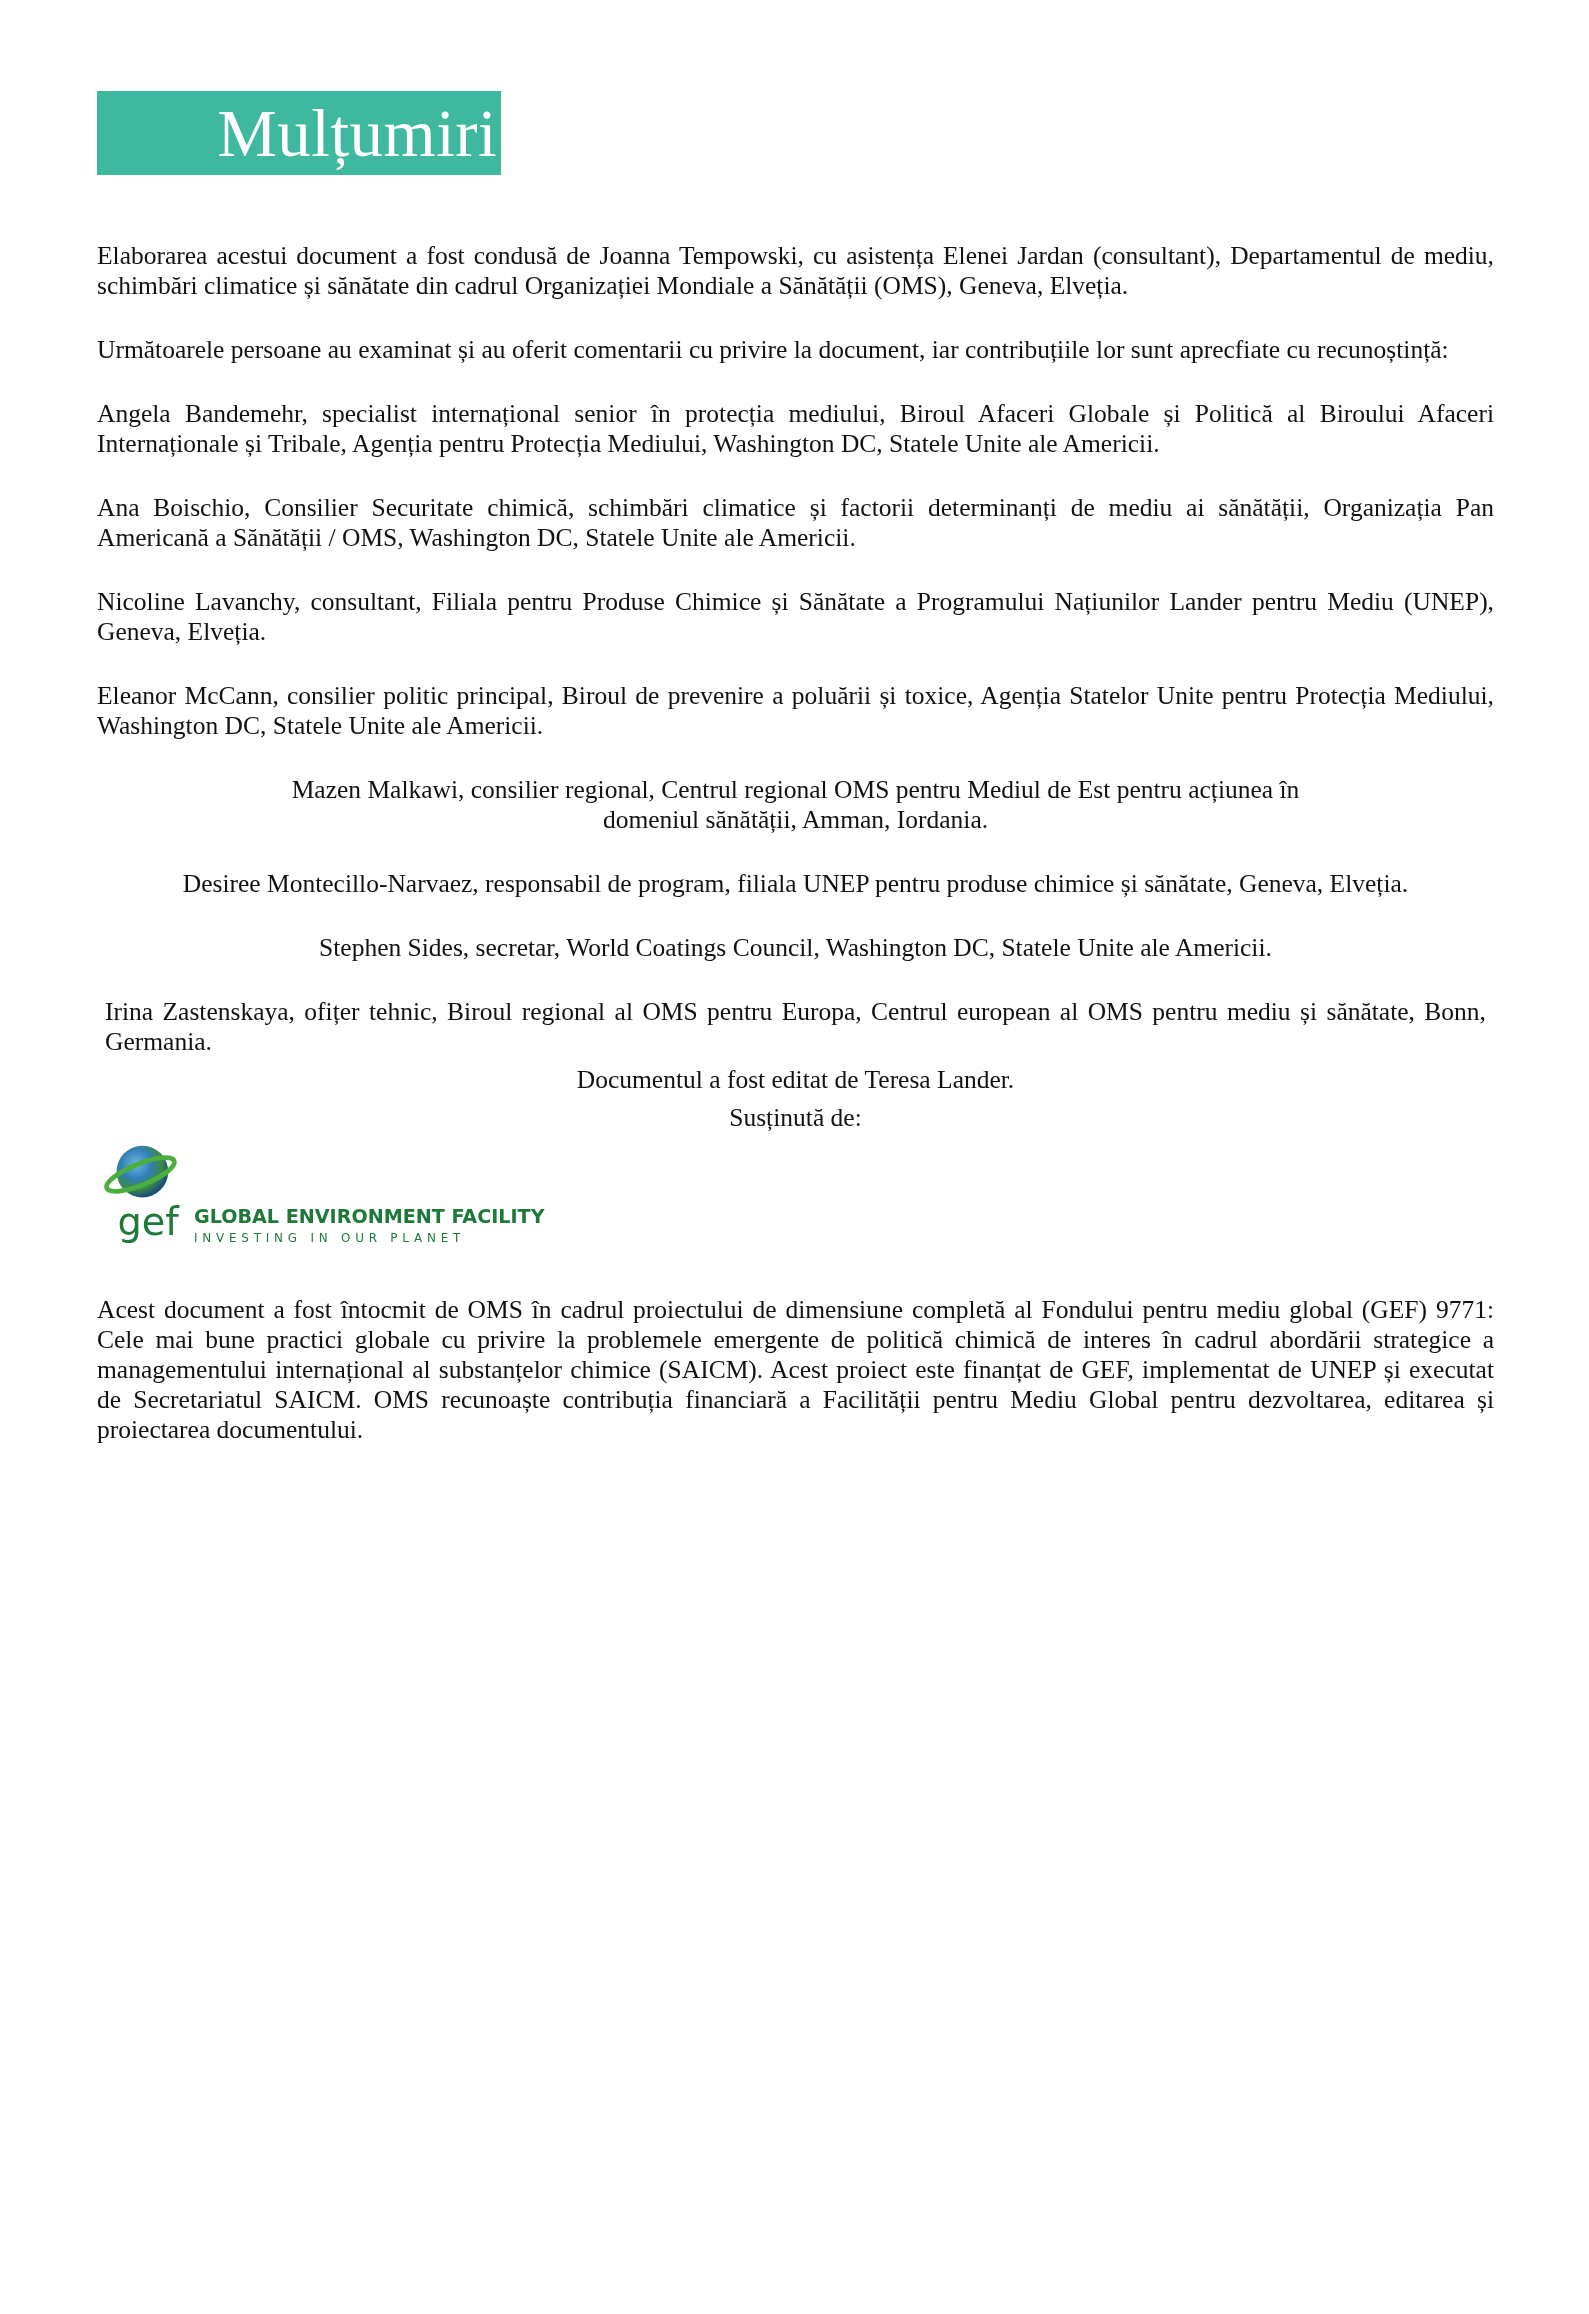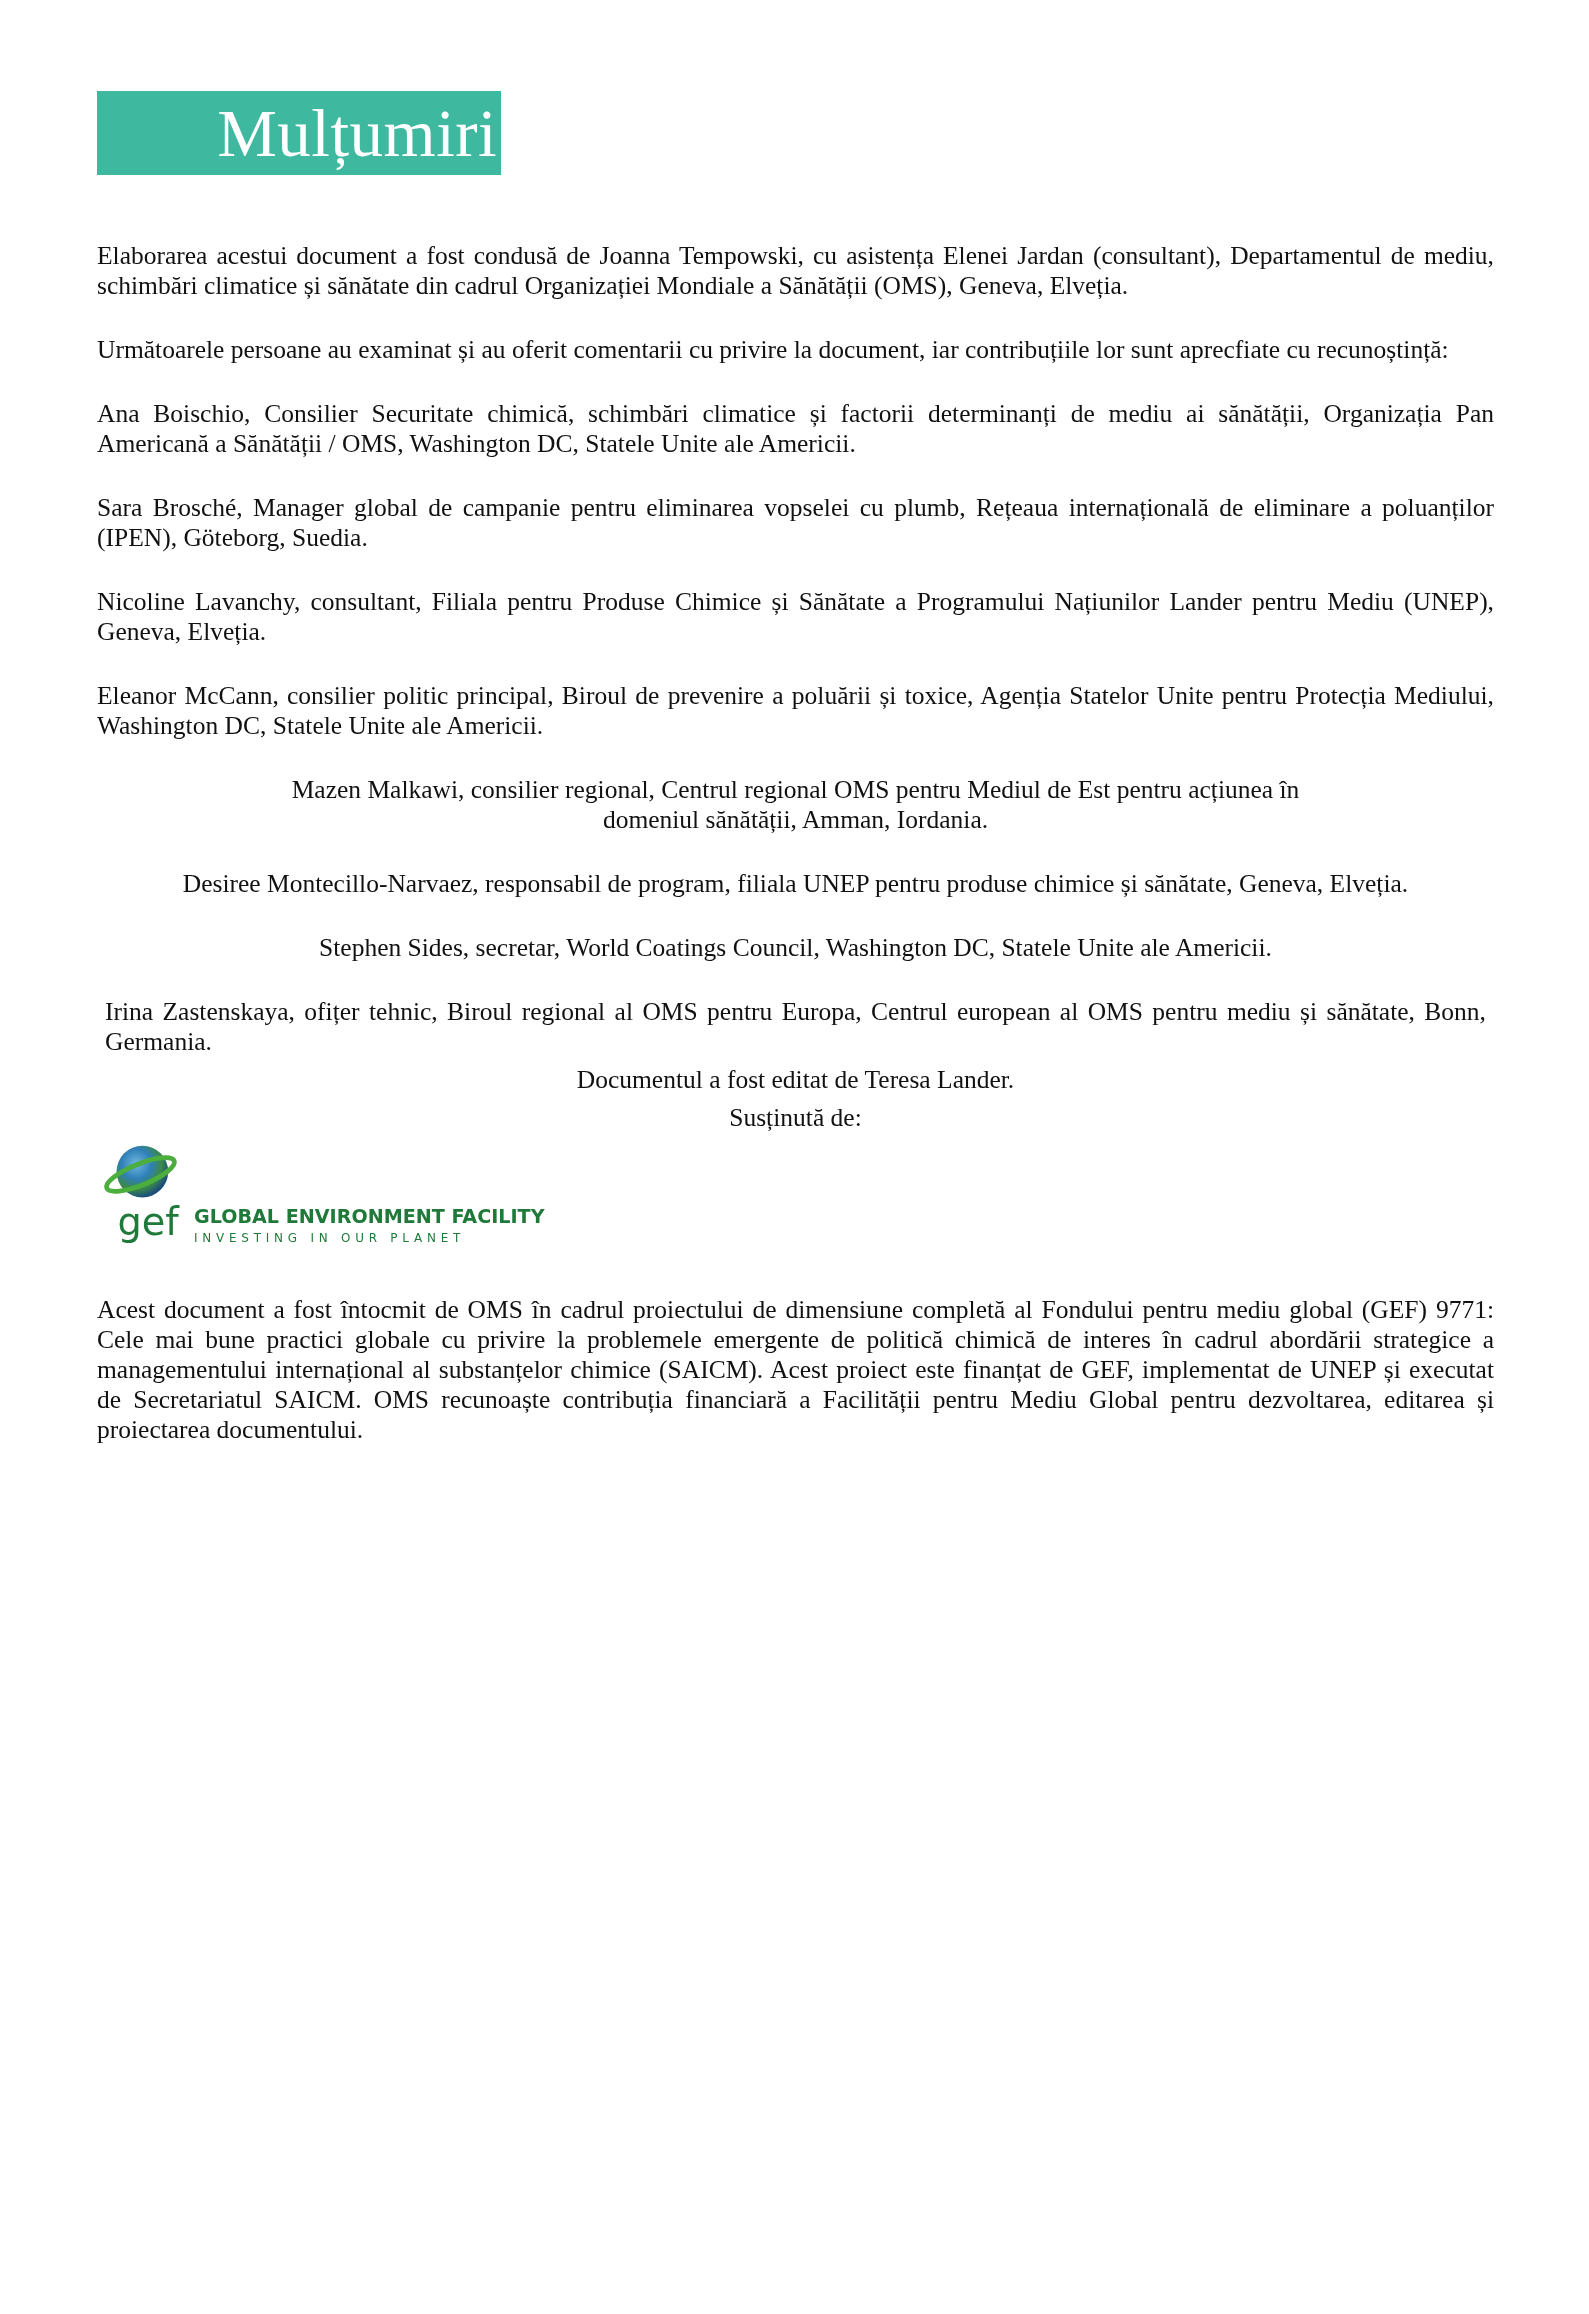--- a/index.html
+++ b/index.html
@@ -71,22 +71,22 @@
 <body>
 
 <div class="title-band">
   <div class="title-text">Mulțumiri</div>
 </div>
 
 <div class="content">
   <p class="para">Elaborarea acestui document a fost condusă de Joanna Tempowski, cu asistența Elenei Jardan (consultant), Departamentul de mediu, schimbări climatice și sănătate din cadrul Organizației Mondiale a Sănătății (OMS), Geneva, Elveția.</p>
   <p class="para">Următoarele persoane au examinat și au oferit comentarii cu privire la document, iar contribuțiile lor sunt aprecfiate cu recunoștință:</p>
 
+  <p class="para">Angela Bandemehr, specialist internațional senior în protecția mediului, Biroul Afaceri Globale și Politică al Biroului Afaceri Internaționale și Tribale, Agenția pentru Protecția Mediului, Washington DC, Statele Unite ale Americii.</p>
   <p class="para">Ana Boischio, Consilier Securitate chimică, schimbări climatice și factorii determinanți de mediu ai sănătății, Organizația Pan Americană a Sănătății / OMS, Washington DC, Statele Unite ale Americii.</p>
-  <p class="para">Sara Brosché, Manager global de campanie pentru eliminarea vopselei cu plumb, Rețeaua internațională de eliminare a poluanților (IPEN), Göteborg, Suedia.</p>
   <p class="para">Nicoline Lavanchy, consultant, Filiala pentru Produse Chimice și Sănătate a Programului Națiunilor Lander pentru Mediu (UNEP), Geneva, Elveția.</p>
   <p class="para">Eleanor McCann, consilier politic principal, Biroul de prevenire a poluării și toxice, Agenția Statelor Unite pentru Protecția Mediului, Washington DC, Statele Unite ale Americii.</p>
   <p class="para left"><span>Mazen Malkawi, consilier regional, Centrul regional OMS pentru Mediul de Est pentru acțiunea în</span><br><span>domeniul sănătății, Amman, Iordania.</span></p>
   <p class="para left">Desiree Montecillo-Narvaez, responsabil de program, filiala UNEP pentru produse chimice și sănătate, Geneva, Elveția.</p>
   <p class="para left">Stephen Sides, secretar, World Coatings Council, Washington DC, Statele Unite ale Americii.</p>
   <p class="para tight">Irina Zastenskaya, ofițer tehnic, Biroul regional al OMS pentru Europa, Centrul european al OMS pentru mediu și sănătate, Bonn, Germania.</p>
 
   <p class="para tight left">Documentul a fost editat de Teresa Lander.</p>
   <p class="para tight left">Susținută de:</p>
 

